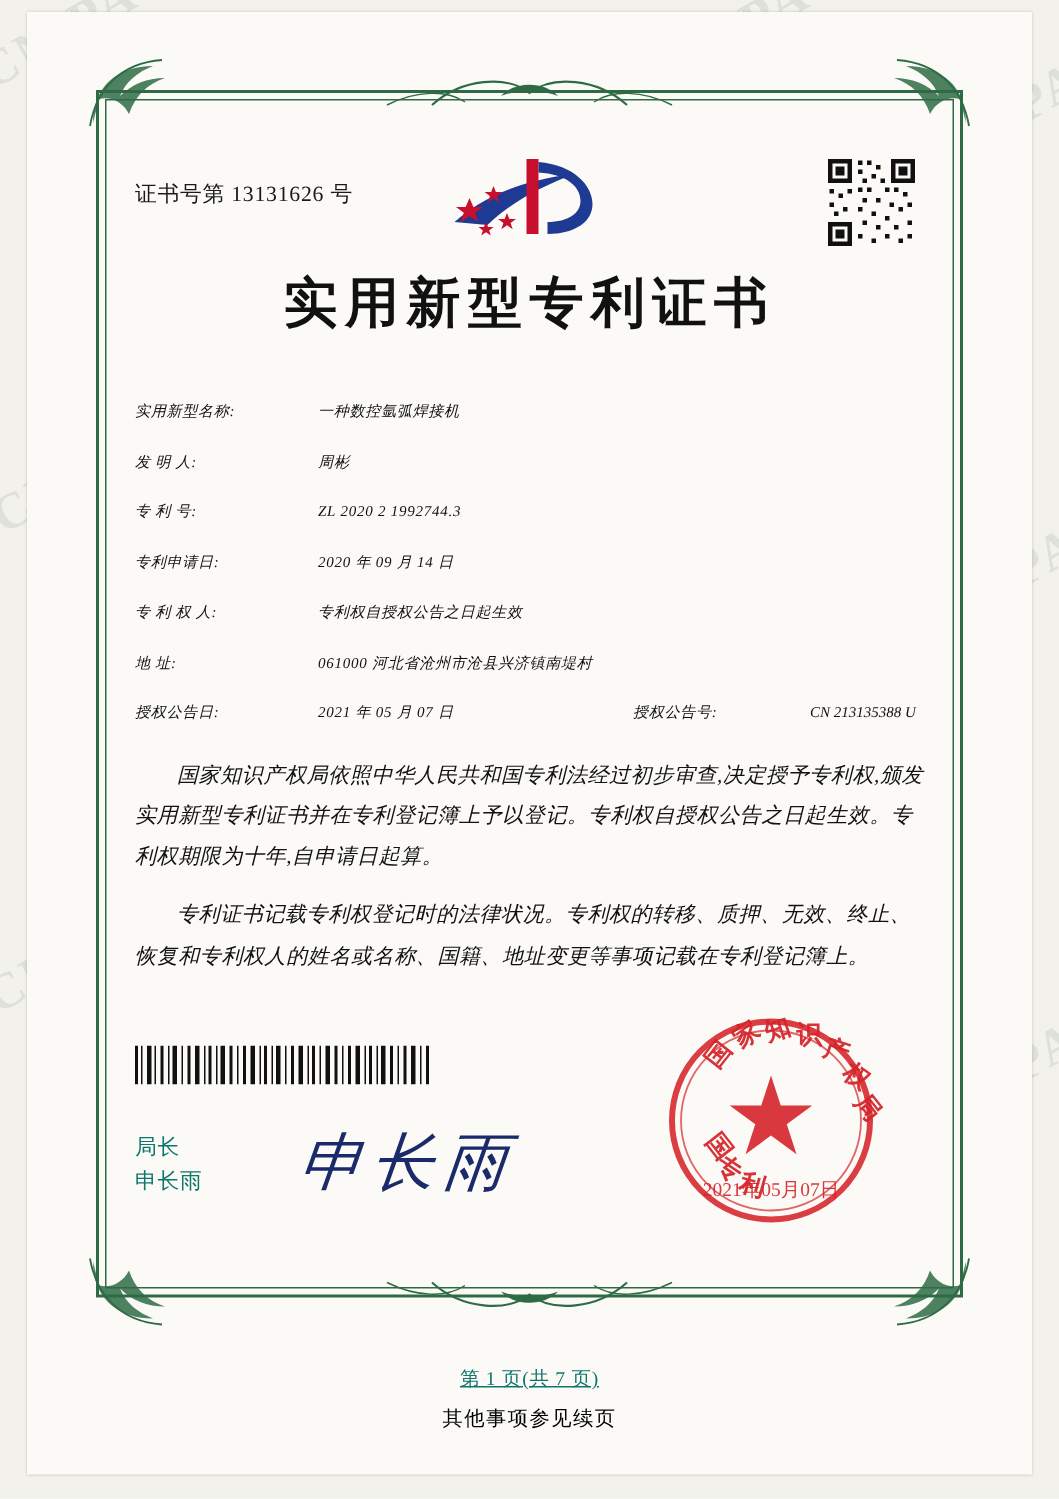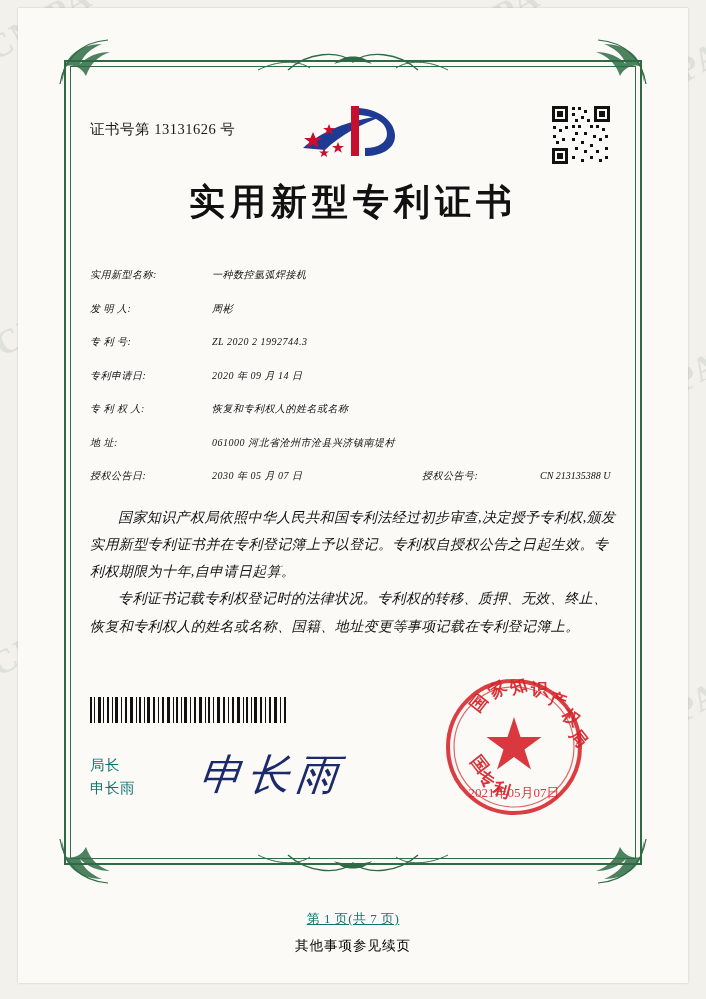--- a/index.html
+++ b/index.html
@@ -159,21 +159,21 @@
 
   .para {
     font-size: 14px;
     line-height: 1.95;
     color: #111;
     text-indent: 2em;
     margin: 0;
     letter-spacing: 0.4px;
     font-style: italic;
   }
-  .para + .para { margin-top: 0; }
+  .para + .para { margin-top: 12px; }
 
   
   .barcode {
     position: absolute;
     left: 0;
     bottom: 120px;
     width: 200px;
     height: 26px;
   }
 
@@ -385,29 +385,29 @@
       <div class="frow">
         <div class="flabel">专 利 号:</div>
         <div class="fvalue">ZL 2020 2 1992744.3</div>
       </div>
       <div class="frow">
         <div class="flabel">专利申请日:</div>
         <div class="fvalue">2020 年 09 月 14 日</div>
       </div>
       <div class="frow">
         <div class="flabel">专 利 权 人:</div>
-        <div class="fvalue">恢复和专利权人的姓名或名称</div>
+        <div class="fvalue">专利权自授权公告之日起生效</div>
       </div>
       <div class="frow">
         <div class="flabel">地        址:</div>
         <div class="fvalue">061000 河北省沧州市沧县兴济镇南堤村</div>
       </div>
       <div class="frow two">
         <div class="flabel">授权公告日:</div>
-        <div class="fvalue">2030 年 05 月 07 日</div>
+        <div class="fvalue">2021 年 05 月 07 日</div>
         <div class="flabel2">授权公告号:</div>
         <div class="fvalue2">CN 213135388 U</div>
       </div>
     </div>
 
     <p class="para">国家知识产权局依照中华人民共和国专利法经过初步审查,决定授予专利权,颁发实用新型专利证书并在专利登记簿上予以登记。专利权自授权公告之日起生效。专利权期限为十年,自申请日起算。</p>
     <p class="para">专利证书记载专利权登记时的法律状况。专利权的转移、质押、无效、终止、恢复和专利权人的姓名或名称、国籍、地址变更等事项记载在专利登记簿上。</p>
 
     <div class="barcode">
       <svg width="200" height="26" viewBox="0 0 200 26">

